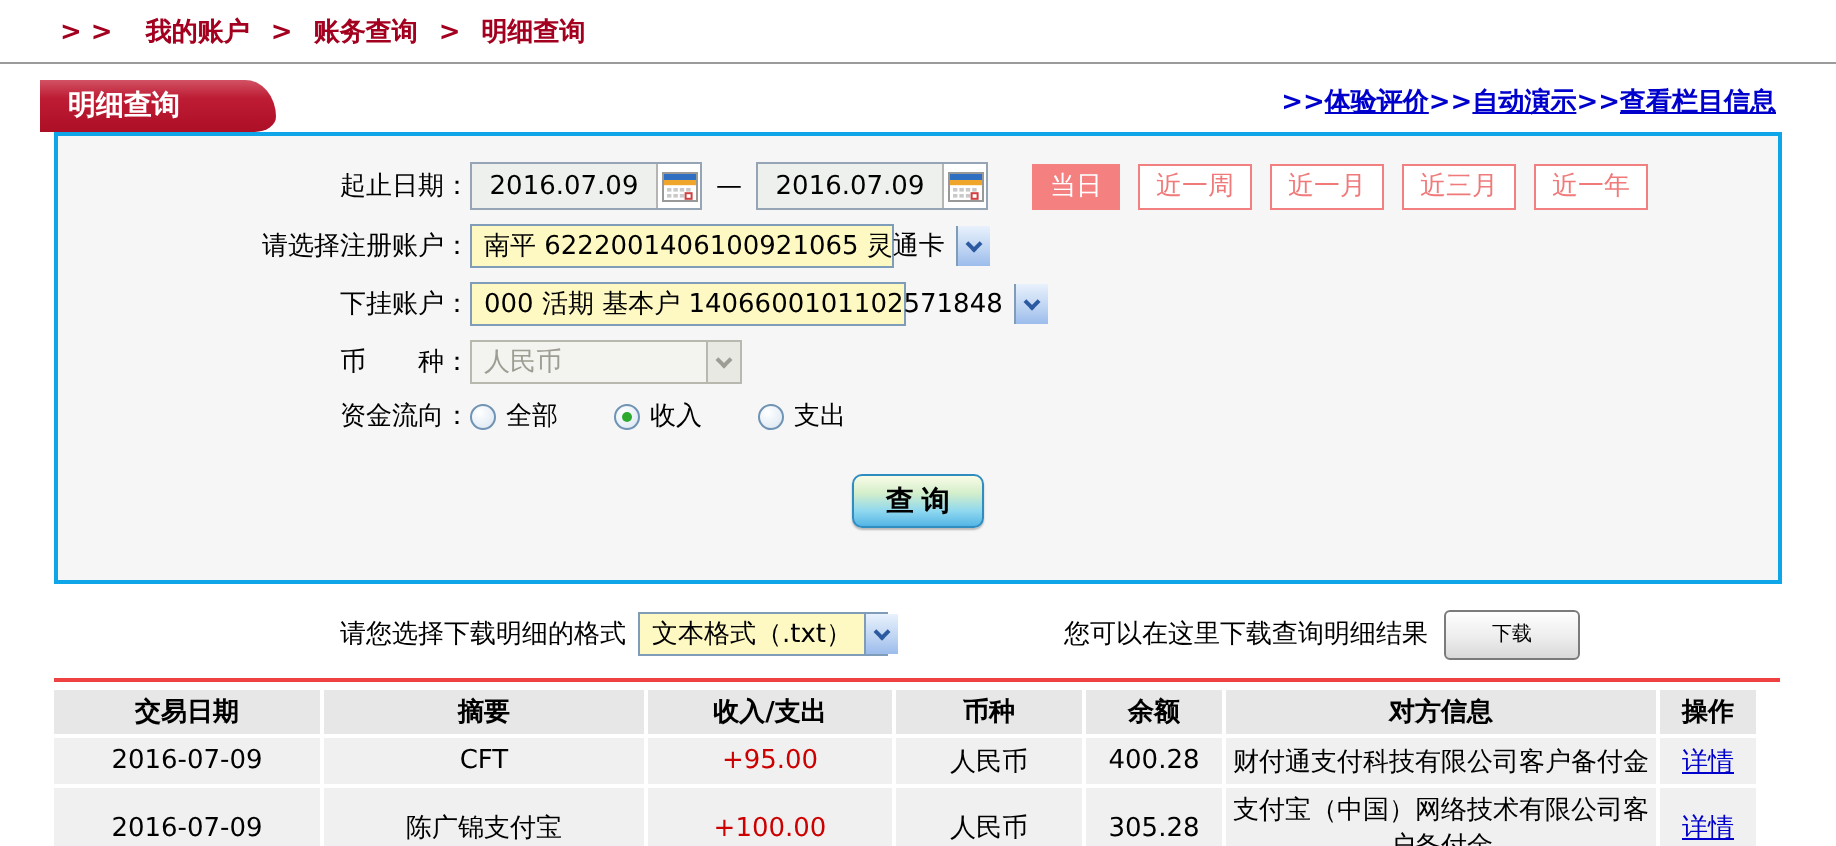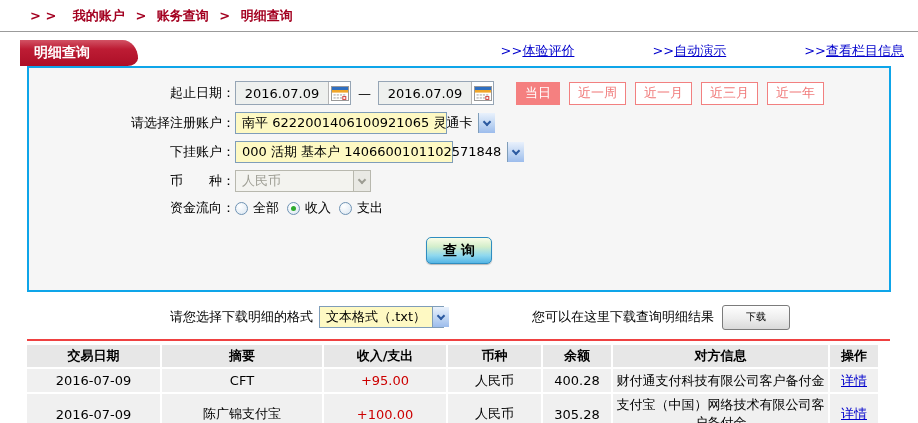--- a/index.html
+++ b/index.html
@@ -11,22 +11,22 @@
     border-bottom:1px solid #9b9b9b; }
   .breadcrumb a { color:#a30020; text-decoration:none; cursor:pointer; }
   .breadcrumb .sep { margin:0 6px; }
 
   
   .tabbar { display:flex; align-items:flex-end; margin-top:7px; height:27px; }
   .tab { margin-left:20px; height:26px; min-width:118px; padding:0 26px 0 14px;
     background:linear-gradient(180deg,#d25264 0%,#bd1c34 35%,#ad0f27 100%);
     border-top-right-radius:20px 24px; border-bottom-right-radius:14px 10px;
     color:#fff; font-weight:bold; font-size:14px; display:flex; align-items:center; }
-  .toplinks { margin-left:auto; display:flex; gap:78px; padding-right:14px;
-    padding-bottom:6px; font-weight:normal; }
+  .toplinks { margin-left:auto; display:flex; padding-right:30px;
+    padding-bottom:6px; font-weight:bold; }
   .toplinks .lk { color:#0000cc; cursor:pointer; }
   .toplinks .lk u { text-decoration:underline; }
 
   
   .panel { margin:0 27px; width:864px; height:226px; border:2px solid #0ea5e9;
     background:#f6f6f6; padding-top:13px; }
   .frow { display:flex; align-items:center; margin-bottom:7px; }
   .flabel { width:206px; text-align:right; flex:none; }
 
   
@@ -53,21 +53,21 @@
   .chev { width:6px; height:6px; border-right:2px solid #2c5aa0;
     border-bottom:2px solid #2c5aa0; transform:rotate(45deg); margin-top:-3px; }
   .sel.disabled { background:#f3f3ef; border-color:#b8b8ae; cursor:default; }
   .sel.disabled .stext { color:#9d9d93; }
   .sel.disabled .arrowbtn { background:#e9e9e4; border-left-color:#b8b8ae; }
   .sel.disabled .chev { border-color:#9d9d93; }
 
   .bluelink { color:#0000cc; text-decoration:underline; cursor:pointer; margin-left:12px; }
 
   
-  .radiogrp { display:flex; align-items:flex-end; gap:8px; }
+  .radiogrp { display:flex; align-items:flex-end; gap:28px; }
   .radiolbl { display:flex; align-items:center; gap:5px; cursor:pointer; }
   .radio { width:13px; height:13px; border-radius:50%; border:1px solid #6f93b4;
     background:radial-gradient(circle at 35% 30%, #ffffff 0%, #e4edf5 70%, #cfdce8 100%);
     display:flex; align-items:center; justify-content:center; flex:none; }
   .radio.checked::after { content:""; width:5px; height:5px; border-radius:50%;
     background:#2eaa2e; }
 
   
   .qrow { display:flex; justify-content:center; margin-top:20px; }
   .querybtn { width:66px; height:27px; border:1px solid #2f8dc0; border-radius:5px;

